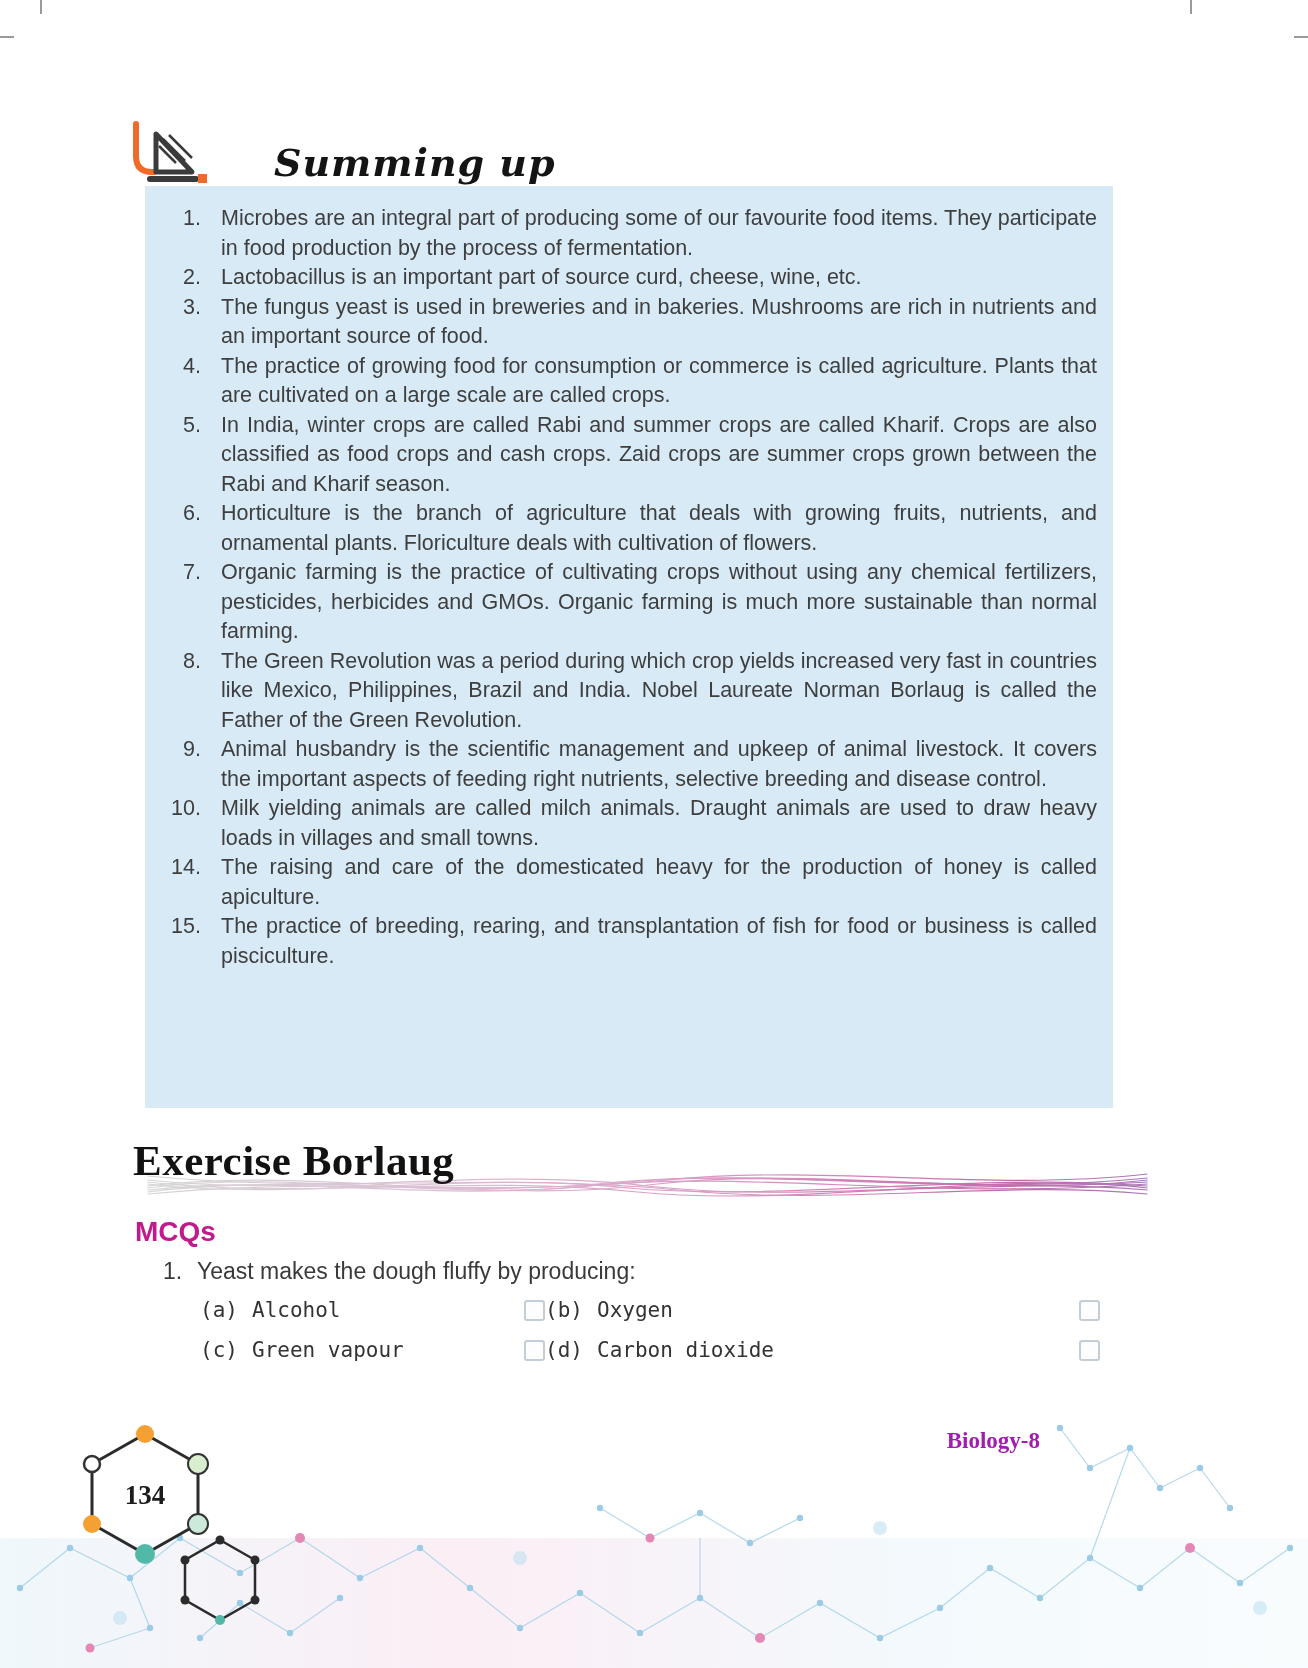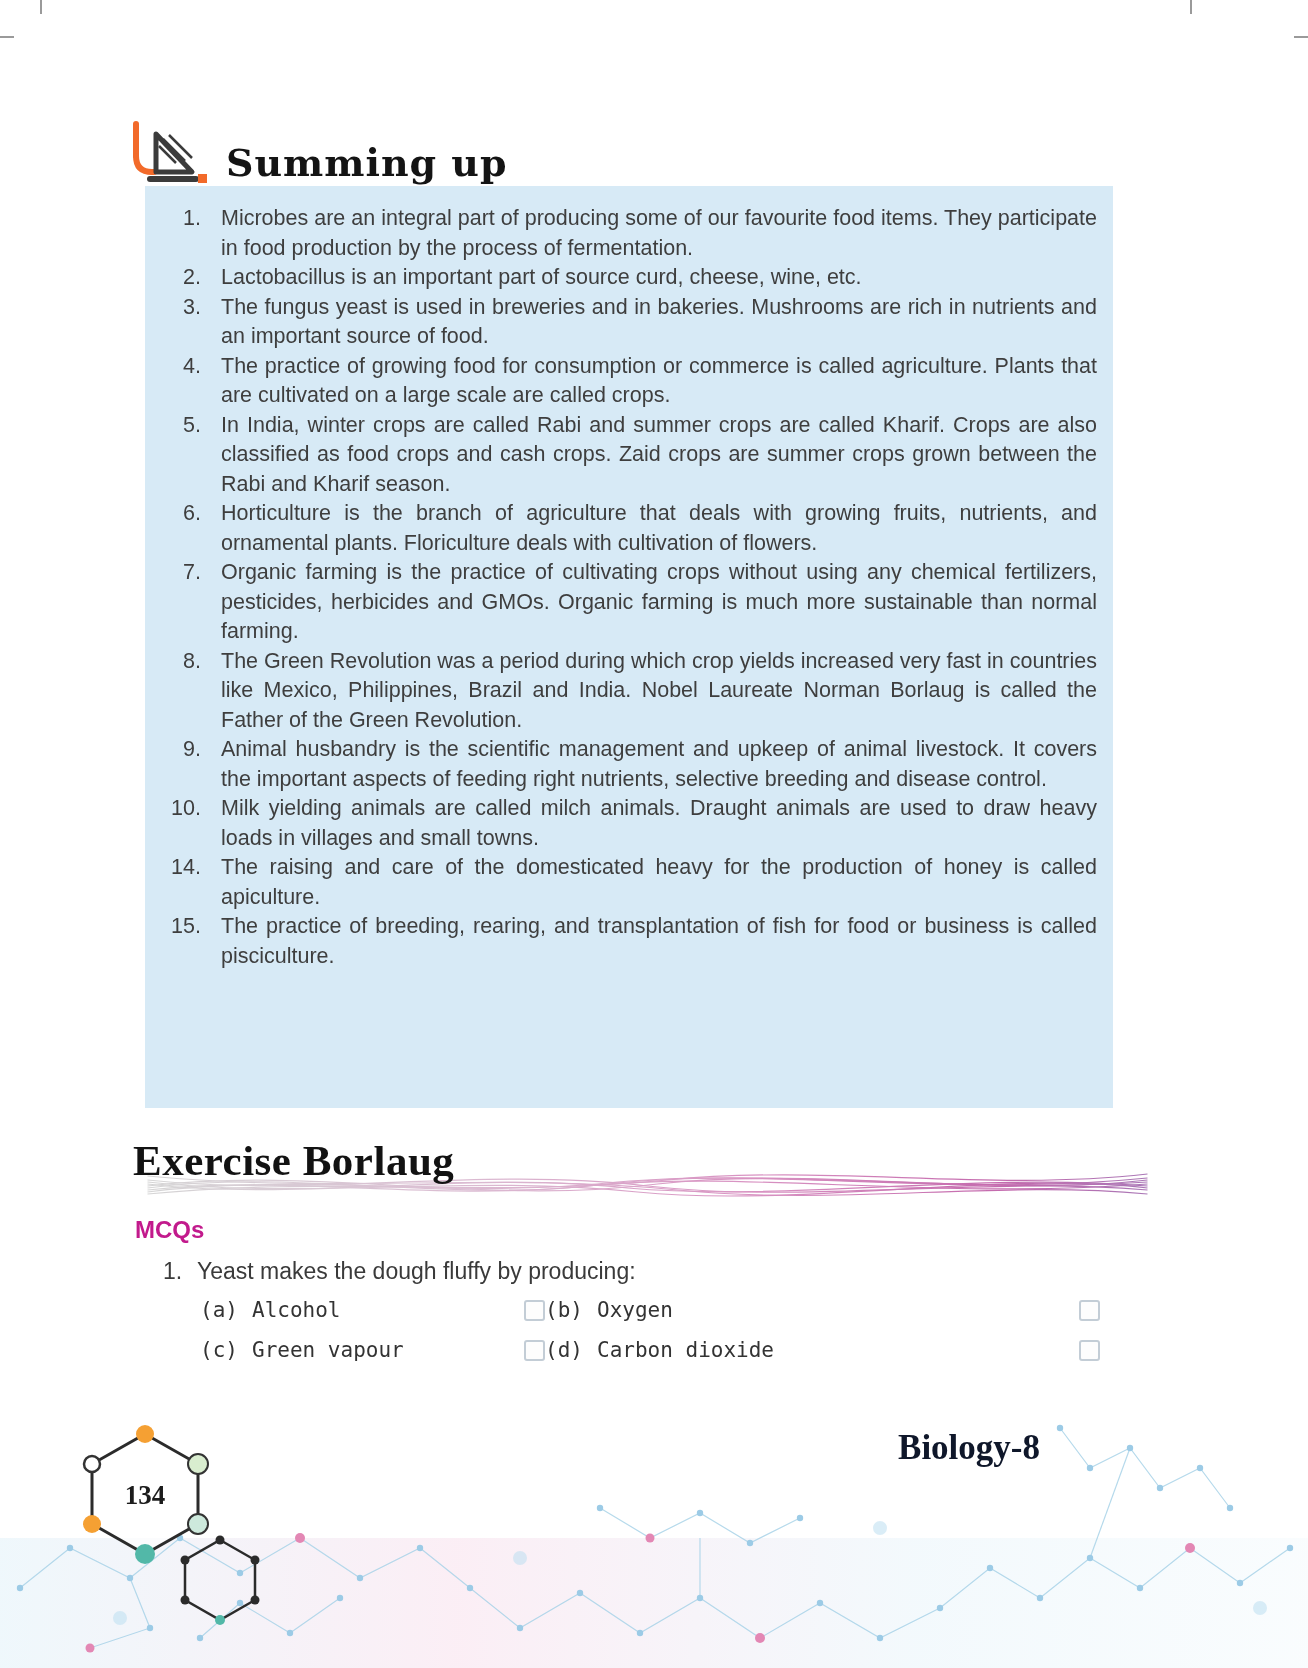--- a/index.html
+++ b/index.html
@@ -11,22 +11,22 @@
   .crop-v1 { left:40px; top:0; width:2px; height:14px; }
   .crop-h1 { left:0; top:36px; width:14px; height:2px; }
   .crop-v2 { left:1190px; top:0; width:2px; height:14px; }
   .crop-h2 { right:0; top:36px; width:14px; height:2px; }
 
   
   .summing-header { position:absolute; top:118px; left:126px; display:flex; align-items:flex-end; }
   .summing-icon { flex:0 0 auto; }
   .summing-title-wrap { display:flex; flex-direction:column; margin-left:14px; padding-bottom:2px; }
   .summing-title {
-    font-family:"DejaVu Serif", serif; font-weight:700;
-    font-size:38px; color:#141414; letter-spacing:1px; line-height:1.05;
+    font-family:"DejaVu Serif", serif; font-style:italic; font-weight:700;
+    font-size:38px; color:#141414; letter-spacing:1px; line-height:1.05;margin-left:48px;
   }
   .summing-underline { height:4px; background:#f26a2a; border-radius:2px; margin-top:3px; width:100%; }
 
   
   .summary-box {
     position:absolute; top:186px; left:145px; width:968px; height:922px;
     background:#d7eaf6; box-sizing:border-box; padding:18px 16px 16px 12px; overflow:hidden;
   }
   .summary-list { list-style:none; margin:0; padding:0; }
   .point { display:flex; font-size:21.5px; line-height:29.5px; color:#3e3e3e; margin:0; }
@@ -35,21 +35,21 @@
 
   
   .exercise-head { position:absolute; top:1136px; left:133px; width:1050px; height:70px; }
   .exercise-title {
     position:relative; z-index:1; margin:0;
     font-family:"Liberation Serif", serif; font-weight:700; font-size:43px;
     color:#121212; letter-spacing:0.5px; display:inline-block;
   }
   .swoosh { position:absolute; left:12px; top:28px; z-index:0; }
 
-  .mcqs-label { position:absolute; top:1216px; left:135px; font-weight:bold; font-size:24px; color:#c21a8c; }
+  .mcqs-label { position:absolute; top:1216px; left:135px; font-weight:bold; font-size:28px; color:#c21a8c; }
 
   .question { position:absolute; top:1258px; left:163px; font-size:23px; color:#3a3a3a; display:flex; }
   .question .qnum { width:34px; }
 
   .options {
     position:absolute; top:1298px; left:200px; width:900px;
     display:grid; grid-template-columns:345px 1fr; row-gap:16px;
     font-family:"DejaVu Sans Mono", monospace; font-size:21px; color:#333333;
   }
   .option { display:flex; align-items:center; }
@@ -57,21 +57,21 @@
   .checkbox {
     margin-left:auto; width:21px; height:21px; box-sizing:border-box;
     border:2px solid #c3cdd6; border-radius:3px; background:#fdfdfd; flex:0 0 auto;
   }
 
   
   .molecules { position:absolute; left:0; bottom:0; width:1308px; height:280px; }
   .hexagons { position:absolute; left:70px; top:1412px; }
   .biology-label {
     position:absolute; top:1428px; right:268px;
-    font-family:"Liberation Serif", serif; font-weight:bold; font-size:35px; color:#0f172a;
+    font-family:"Liberation Serif", serif; font-weight:bold; font-size:23px; color:#a21caf;
   }
 </style>
 </head>
 <body>
 
 <div class="page">
 
   <div class="crop crop-v1"></div>
   <div class="crop crop-h1"></div>
   <div class="crop crop-v2"></div>

